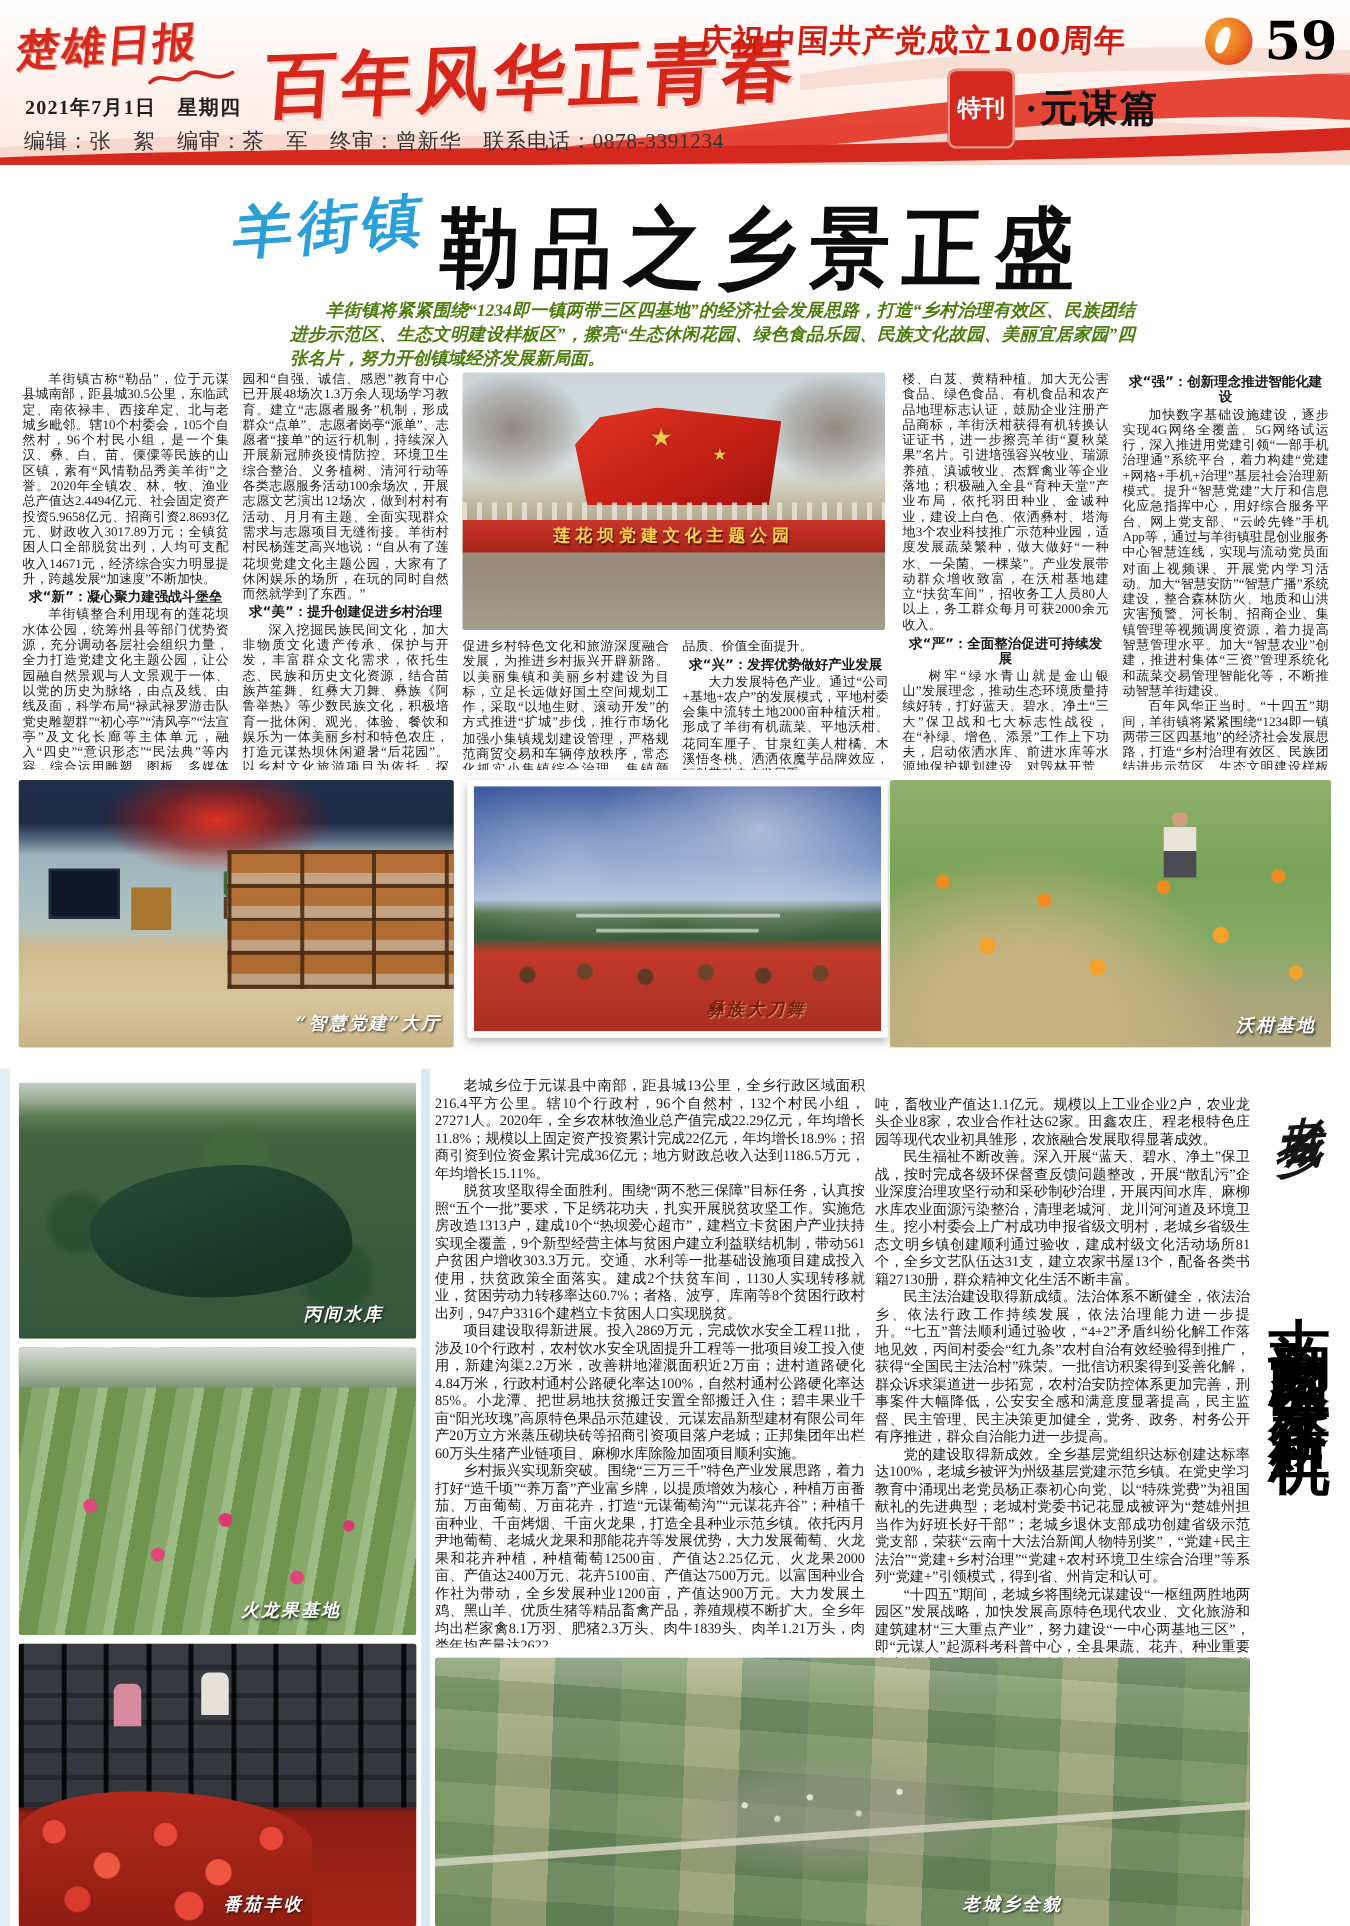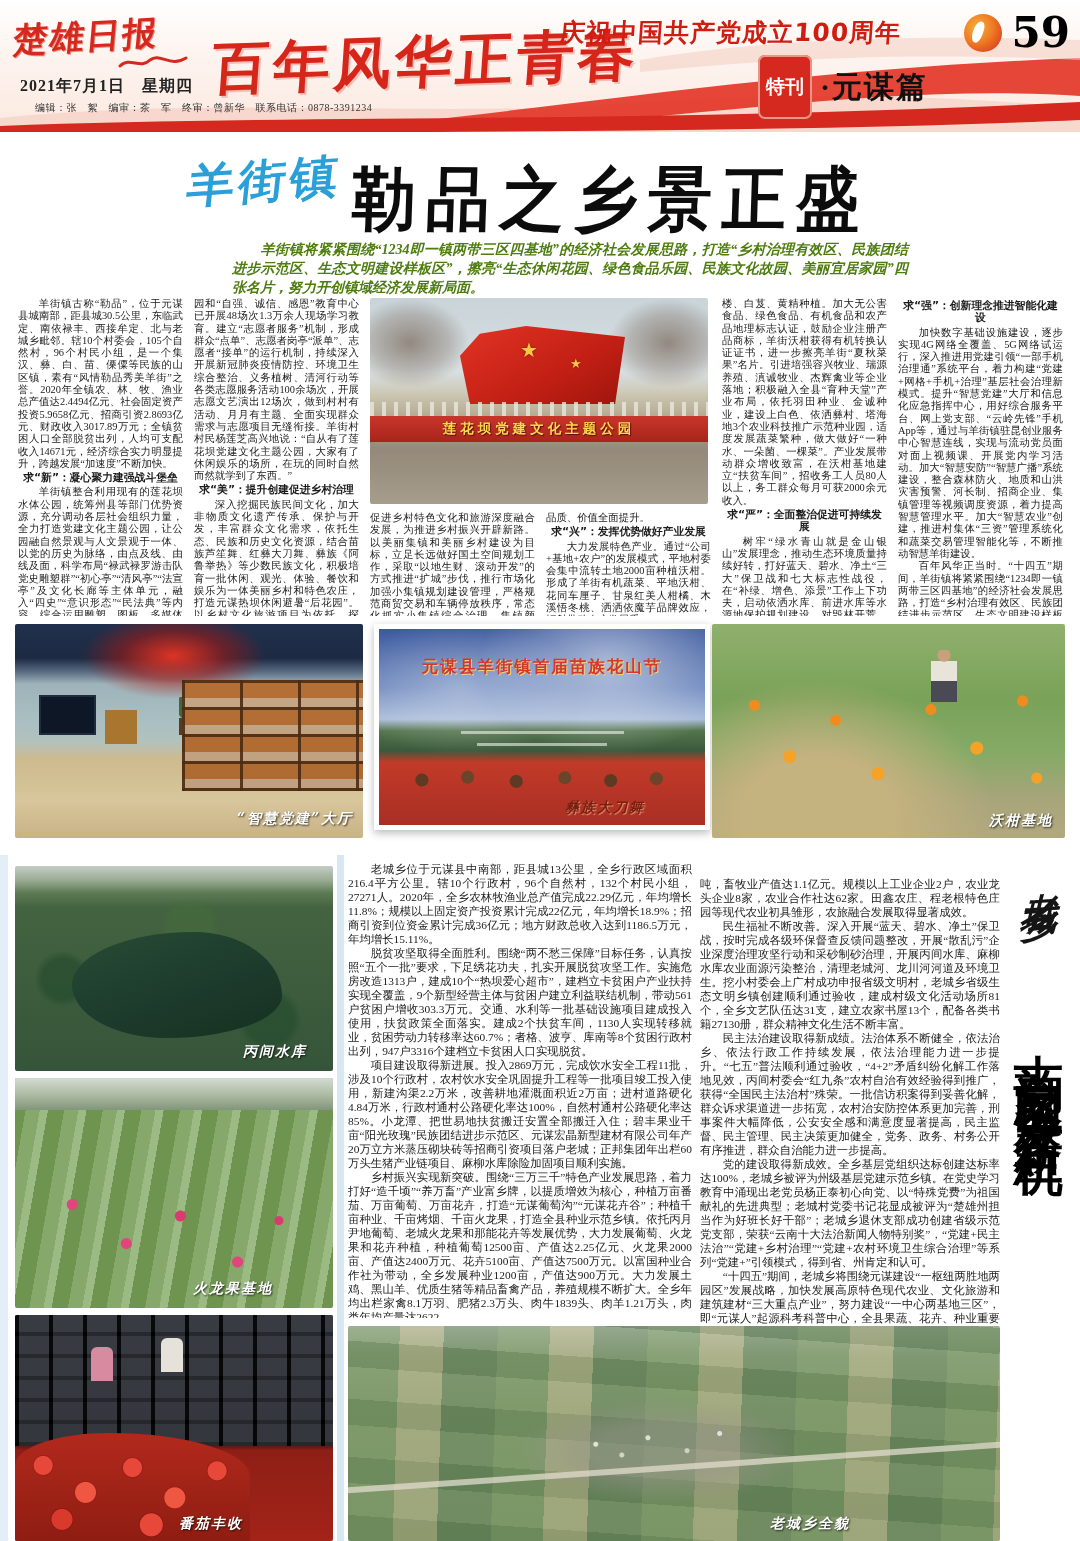--- a/index.html
+++ b/index.html
@@ -23,21 +23,21 @@
   #seal{background:#d5281e;color:#fff;font-weight:bold;font-size:19px;padding:19px 8px;border-radius:7px;
         font-family:"DejaVu Sans","Liberation Sans",sans-serif;box-shadow:0 0 0 2px #e9968a inset;}
   #edition{font-size:30px;font-weight:900;color:#111;letter-spacing:2px;}
   #page-no{position:absolute;right:10px;top:8px;font-size:42px;font-weight:900;color:#000;
            font-family:"DejaVu Serif",serif;}
   #paper-logo-icon{position:absolute;right:78px;top:14px;width:38px;height:38px;border-radius:50%;
        background:radial-gradient(circle at 35% 35%,#f6b03c 0%,#ef7b24 45%,#d5281e 100%);}
   #paper-logo-icon:after{content:"";position:absolute;left:9px;top:7px;width:10px;height:22px;
        background:#fff;border-radius:60% 40% 50% 50%;transform:rotate(18deg);}
   #dateline{position:absolute;left:20px;top:76px;font-size:16px;font-weight:bold;color:#222;letter-spacing:1px;}
-  #staffline{position:absolute;left:35px;top:101px;font-size:10px;color:#333;letter-spacing:.5px;}
+  #staffline{position:absolute;left:19px;top:101px;font-size:17px;color:#333;letter-spacing:.5px;}
 
   
   #a1-kicker{position:absolute;left:188px;top:150px;font-size:47px;font-weight:900;color:#2a9fd8;
              transform:skew(-10deg) rotate(-4deg);letter-spacing:4px;
              font-family:"DejaVu Serif",serif;}
   #a1-title{position:absolute;left:352px;top:156px;font-size:64px;font-weight:900;color:#0c0c0c;
             letter-spacing:10px;transform:scaleY(1.08) skew(-2deg);white-space:nowrap;
             font-family:"DejaVu Serif","Liberation Serif",serif;}
   #a1-intro{position:absolute;left:232px;top:240px;width:676px;font-size:14px;line-height:19px;
             text-align:justify;color:#4d7c0f;font-weight:bold;font-style:italic;}
@@ -270,21 +270,20 @@
   <div class="photo" id="interior-photo">
     <div id="star-glow"></div>
     <div id="tv"></div>
     <div id="podium"></div>
     <div id="plantpot"></div>
     <div id="shelves"></div>
     <span class="cap" style="right:10px;bottom:10px">“智慧党建”大厅</span>
   </div>
 
   <div class="photo" id="festival-photo">
-    <div id="festival-title">元谋县羊街镇首届苗族花山节</div>
     <div class="fest-line" style="top:52%"></div>
     <div class="fest-line" style="top:58%;left:30%;width:40%"></div>
     <div class="dancers"></div>
     <span class="cap" id="festival-cap" style="right:60px;bottom:8px">彝族大刀舞</span>
   </div>
 
   <div class="photo" id="orchard-photo">
     <div id="farmer"></div>
     <span class="cap" style="right:12px;bottom:8px">沃柑基地</span>
   </div>
@@ -304,21 +303,21 @@
     <div id="crates"></div>
     <div id="tomato-pile"></div>
     <div class="worker" style="left:24%;top:14%;background:#d88aa0"></div>
     <div class="worker" style="left:46%;top:10%;background:#e6e2da"></div>
     <span class="cap" style="right:90px;bottom:8px">番茄丰收</span>
   </div>
 
   <div class="a2col" id="a2colA">
     <p class="p">老城乡位于元谋县中南部，距县城13公里，全乡行政区域面积216.4平方公里。辖10个行政村，96个自然村，132个村民小组，27271人。2020年，全乡农林牧渔业总产值完成22.29亿元，年均增长11.8%；规模以上固定资产投资累计完成22亿元，年均增长18.9%；招商引资到位资金累计完成36亿元；地方财政总收入达到1186.5万元，年均增长15.11%。</p>
     <p class="p">脱贫攻坚取得全面胜利。围绕“两不愁三保障”目标任务，认真按照“五个一批”要求，下足绣花功夫，扎实开展脱贫攻坚工作。实施危房改造1313户，建成10个“热坝爱心超市”，建档立卡贫困户产业扶持实现全覆盖，9个新型经营主体与贫困户建立利益联结机制，带动561户贫困户增收303.3万元。交通、水利等一批基础设施项目建成投入使用，扶贫政策全面落实。建成2个扶贫车间，1130人实现转移就业，贫困劳动力转移率达60.7%；者格、波亨、库南等8个贫困行政村出列，947户3316个建档立卡贫困人口实现脱贫。</p>
-    <p class="p">项目建设取得新进展。投入2869万元，完成饮水安全工程11批，涉及10个行政村，农村饮水安全巩固提升工程等一批项目竣工投入使用，新建沟渠2.2万米，改善耕地灌溉面积近2万亩；进村道路硬化4.84万米，行政村通村公路硬化率达100%，自然村通村公路硬化率达85%。小龙潭、把世易地扶贫搬迁安置全部搬迁入住；碧丰果业千亩“阳光玫瑰”民族团结进步示范区、元谋宏晶新型建材有限公司年产20万立方米蒸压砌块砖等招商引资项目落户老城；正邦集团年出栏60万头生猪产业链项目、麻柳水库除险加固项目顺利实施。</p>
+    <p class="p">项目建设取得新进展。投入2869万元，完成饮水安全工程11批，涉及10个行政村，农村饮水安全巩固提升工程等一批项目竣工投入使用，新建沟渠2.2万米，改善耕地灌溉面积近2万亩；进村道路硬化4.84万米，行政村通村公路硬化率达100%，自然村通村公路硬化率达85%。小龙潭、把世易地扶贫搬迁安置全部搬迁入住；碧丰果业千亩“阳光玫瑰”高原特色果品示范建设、元谋宏晶新型建材有限公司年产20万立方米蒸压砌块砖等招商引资项目落户老城；正邦集团年出栏60万头生猪产业链项目、麻柳水库除险加固项目顺利实施。</p>
     <p class="p">乡村振兴实现新突破。围绕“三万三千”特色产业发展思路，着力打好“造千顷”“养万畜”产业富乡牌，以提质增效为核心，种植万亩番茄、万亩葡萄、万亩花卉，打造“元谋葡萄沟”“元谋花卉谷”；种植千亩种业、千亩烤烟、千亩火龙果，打造全县种业示范乡镇。依托丙月尹地葡萄、老城火龙果和那能花卉等发展优势，大力发展葡萄、火龙果和花卉种植，种植葡萄12500亩、产值达2.25亿元、火龙果2000亩、产值达2400万元、花卉5100亩、产值达7500万元。以富国种业合作社为带动，全乡发展种业1200亩，产值达900万元。大力发展土鸡、黑山羊、优质生猪等精品畜禽产品，养殖规模不断扩大。全乡年均出栏家禽8.1万羽、肥猪2.3万头、肉牛1839头、肉羊1.21万头，肉类年均产量达2622</p>
   </div>
   <div class="a2col" id="a2colB">
     <p class="pc">吨，畜牧业产值达1.1亿元。规模以上工业企业2户，农业龙头企业8家，农业合作社达62家。田鑫农庄、程老根特色庄园等现代农业初具雏形，农旅融合发展取得显著成效。</p>
     <p class="p">民生福祉不断改善。深入开展“蓝天、碧水、净土”保卫战，按时完成各级环保督查反馈问题整改，开展“散乱污”企业深度治理攻坚行动和采砂制砂治理，开展丙间水库、麻柳水库农业面源污染整治，清理老城河、龙川河河道及环境卫生。挖小村委会上广村成功申报省级文明村，老城乡省级生态文明乡镇创建顺利通过验收，建成村级文化活动场所81个，全乡文艺队伍达31支，建立农家书屋13个，配备各类书籍27130册，群众精神文化生活不断丰富。</p>
     <p class="p">民主法治建设取得新成绩。法治体系不断健全，依法治乡、依法行政工作持续发展，依法治理能力进一步提升。“七五”普法顺利通过验收，“4+2”矛盾纠纷化解工作落地见效，丙间村委会“红九条”农村自治有效经验得到推广，获得“全国民主法治村”殊荣。一批信访积案得到妥善化解，群众诉求渠道进一步拓宽，农村治安防控体系更加完善，刑事案件大幅降低，公安安全感和满意度显著提高，民主监督、民主管理、民主决策更加健全，党务、政务、村务公开有序推进，群众自治能力进一步提高。</p>
     <p class="p">党的建设取得新成效。全乡基层党组织达标创建达标率达100%，老城乡被评为州级基层党建示范乡镇。在党史学习教育中涌现出老党员杨正泰初心向党、以“特殊党费”为祖国献礼的先进典型；老城村党委书记花显成被评为“楚雄州担当作为好班长好干部”；老城乡退休支部成功创建省级示范党支部，荣获“云南十大法治新闻人物特别奖”，“党建+民主法治”“党建+乡村治理”“党建+农村环境卫生综合治理”等系列“党建+”引领模式，得到省、州肯定和认可。</p>
     <p class="p">“十四五”期间，老城乡将围绕元谋建设“一枢纽两胜地两园区”发展战略，加快发展高原特色现代农业、文化旅游和建筑建材“三大重点产业”，努力建设“一中心两基地三区”，即“元谋人”起源科考科普中心，全县果蔬、花卉、种业重要生产基地和重要的生态养殖基地，全县农旅融合发展示范区、生态水源保护示范区和市域社会治理示范区，倾力打造“绿色家园、古韵老城”。</p>
 
   </div>

